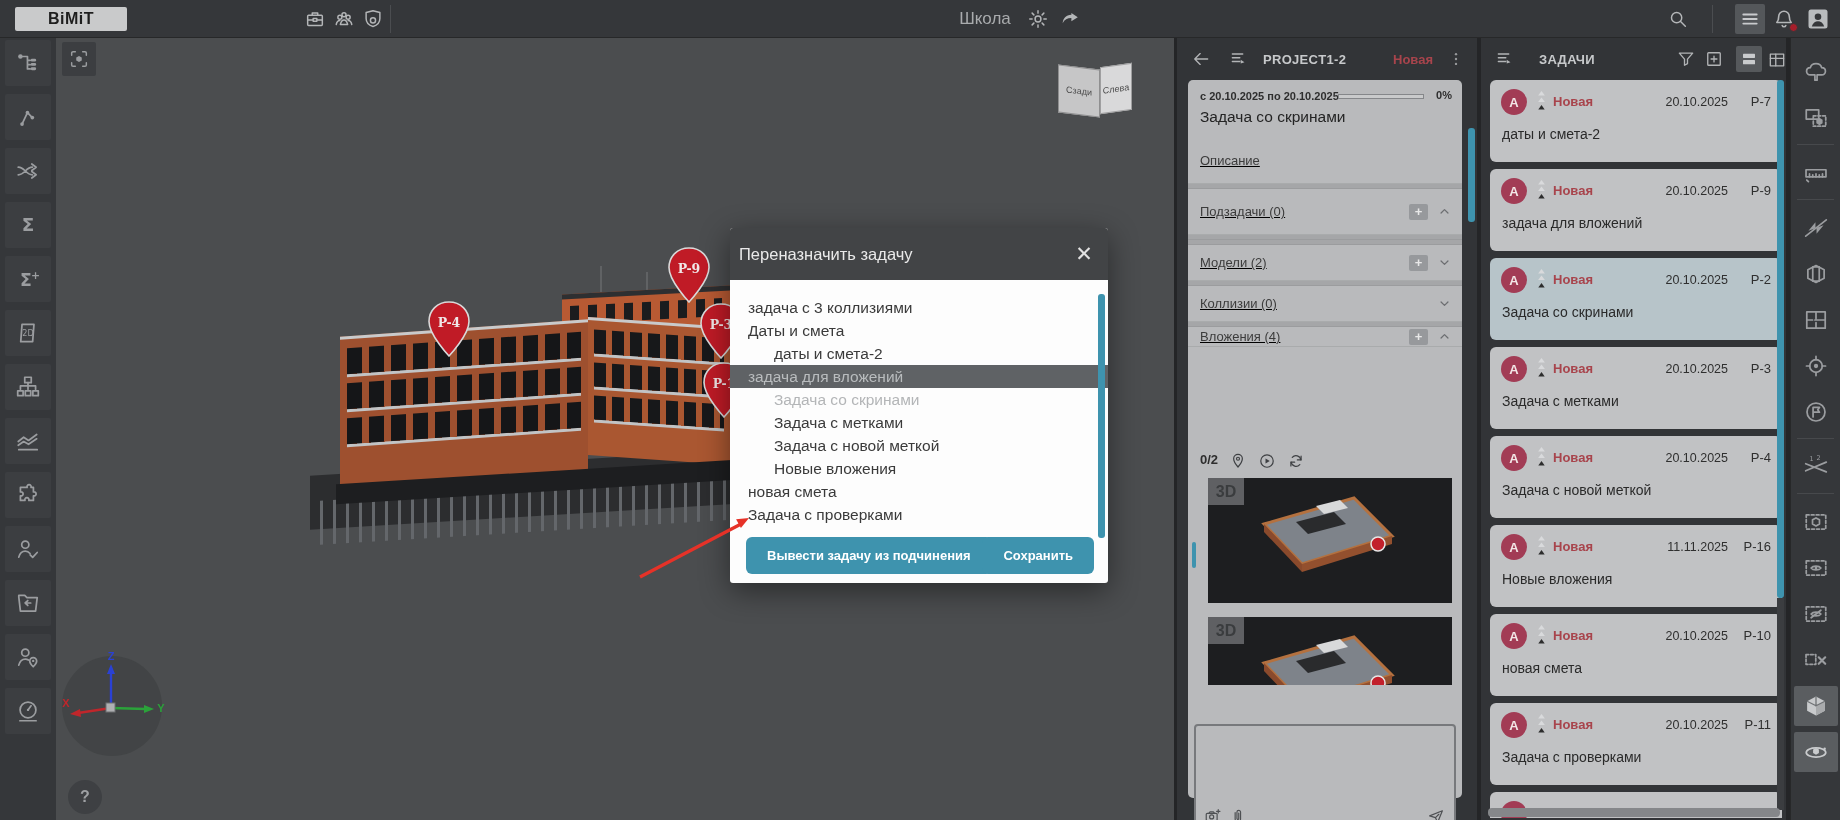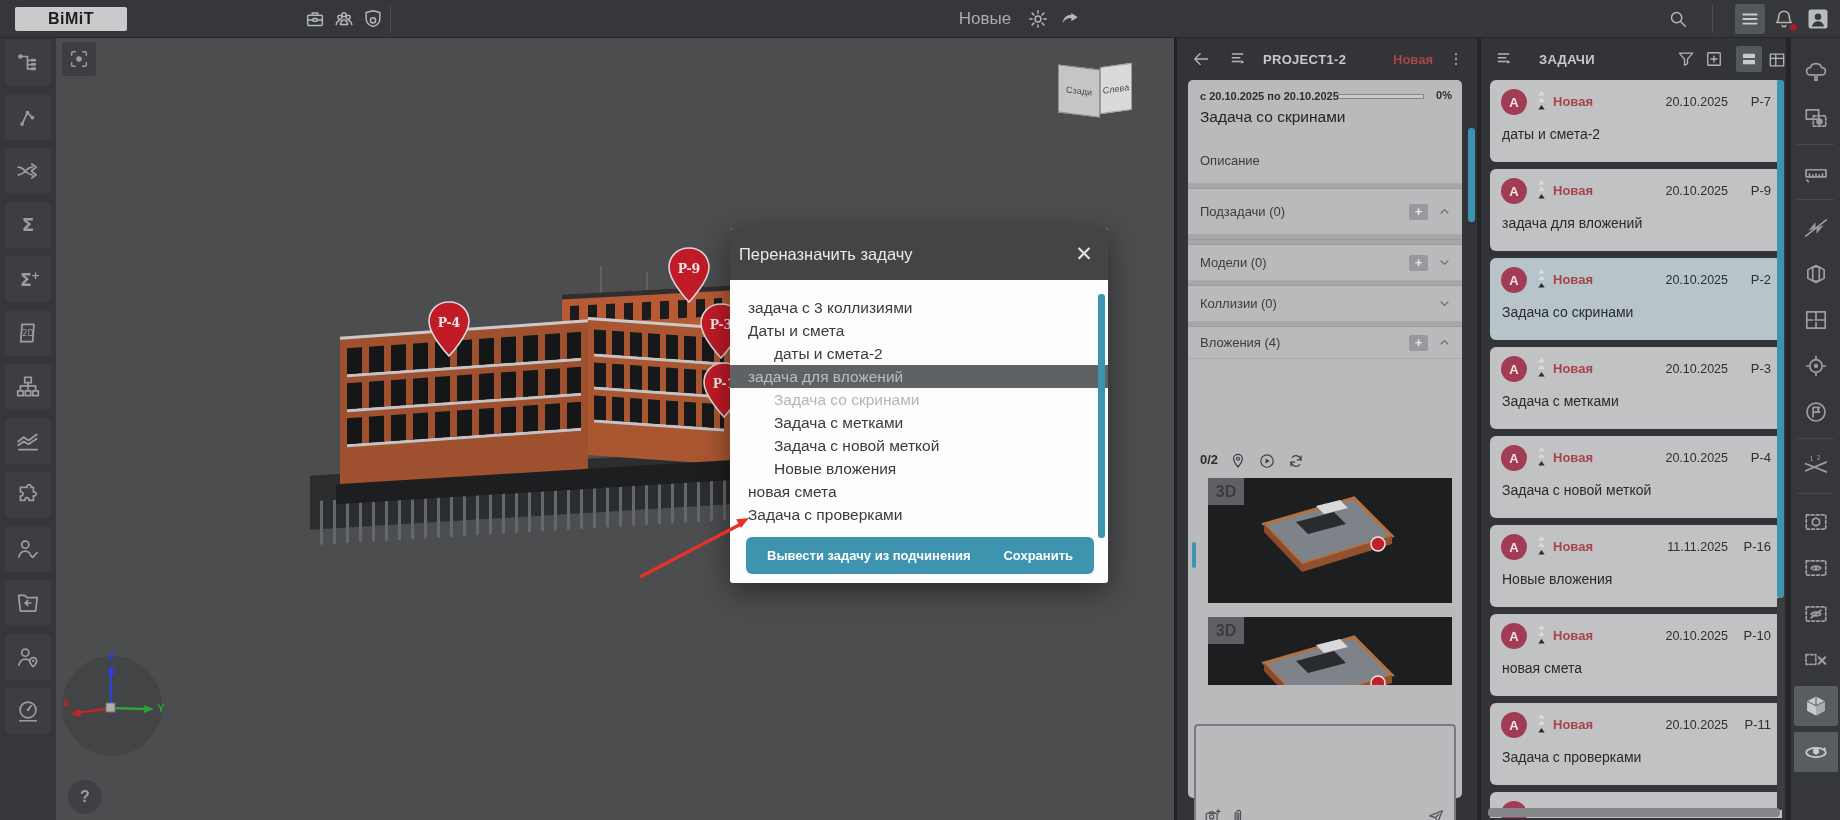--- a/index.html
+++ b/index.html
@@ -123,21 +123,21 @@
   .p-dots svg{width:18px;height:18px;}
 
   #detail-card{position:absolute;left:11px;top:42px;width:274px;height:718px;background:#b9bABC;
                background:#b9babc;border-radius:5px;}
   .d-dates{position:absolute;left:12px;top:10px;font-size:11px;font-weight:bold;color:#2e2e2e;}
   .d-track{position:absolute;right:38px;top:14px;width:86px;height:5px;background:#c9cacb;
            border:1px solid #85878a;}
   .d-pct{position:absolute;right:10px;top:9px;font-size:11px;font-weight:bold;color:#2e2e2e;}
   .d-title{position:absolute;left:12px;top:28px;font-size:15.5px;color:#242424;}
   #sections{position:absolute;left:0;top:58px;right:0;}
-  .sec-row{position:relative;border-bottom:1px solid #a9abac;display:flex;align-items:center;}
+  .sec-row{position:relative;border-bottom:1px solid #a9abac;display:flex;align-items:center;text-decoration:underline;}
   .sec-label{margin-left:12px;font-size:13px;color:#3c3c3c;}
   .sec-ctrl{position:absolute;right:10px;display:flex;align-items:center;gap:9px;}
   .plus-mini{width:19px;height:16px;background:#97999c;border-radius:2px;color:#e8e8e8;
              font-size:13px;line-height:15px;text-align:center;font-weight:bold;}
   .sec-chev{width:15px;height:15px;color:#6c6e71;}
   .sec-chev svg{width:15px;height:15px;}
   .sec-pencil{width:16px;height:16px;color:#7b7d80;}
   .sec-pencil svg{width:16px;height:16px;}
   .sec-gap{height:5px;background:#a5a6a8;border-bottom:1px solid #9b9c9e;}
   #att-bar{position:absolute;left:12px;top:372px;height:22px;display:flex;align-items:flex-start;gap:11px;
@@ -214,21 +214,21 @@
           <path d="M3.5 18c.6-2.8 2.3-4.3 4-4.3M20.5 18c-.6-2.8-2.3-4.3-4-4.3M8 18c.7-3.2 2.3-5 4-5s3.3 1.8 4 5z"></path>
         </svg>
       </span>
     <span class="tb-ic" style="left:362px">
         <svg viewBox="0 0 24 24" fill="none" stroke="currentColor" stroke-width="1.6" stroke-linecap="round" stroke-linejoin="round">
           <path d="M12 3l7.5 2v6.5c0 4.6-3.7 7.6-7.5 8.7-3.8-1.1-7.5-4.1-7.5-8.7V5z"></path>
           <circle cx="12" cy="13.5" r="2.8"></circle>
         </svg>
       </span>
     <div class="vsep" style="left:390px"></div>
-    <div class="school">Новые</div>
+    <div class="school">Школа</div>
     <span class="tb-ic" style="left:1027px">
         <svg viewBox="0 0 24 24" fill="none" stroke="currentColor" stroke-width="1.6" stroke-linecap="round" stroke-linejoin="round">
           <circle cx="12" cy="12" r="3.2"></circle>
           <path d="M12 3v2.6M12 18.4V21M3 12h2.6M18.4 12H21M5.6 5.6l1.9 1.9M16.5 16.5l1.9 1.9M18.4 5.6l-1.9 1.9M7.5 16.5l-1.9 1.9"></path>
         </svg>
       </span>
     <span class="tb-ic" style="left:1059px">
         <svg viewBox="0 0 24 24" fill="currentColor">
           <path d="M13.5 5.5l7 4.5-7 4.5V11c-4.5 0-7.5 1.8-9.5 5.5.5-5.5 3.5-8.8 9.5-9.2z"></path>
         </svg>
@@ -535,21 +535,21 @@
               <span class="sec-chev">
                 <svg viewBox="0 0 24 24" fill="none" stroke="currentColor" stroke-width="1.6" stroke-linecap="round" stroke-linejoin="round">
                   <path d="M6.5 14.5L12 9l5.5 5.5" stroke-width="2"></path>
                 </svg>
               </span>
             </span>
           </div>
           <div class="sec-gap"></div>
           <div class="sec-gap"></div>
           <div class="sec-row" style="height: 36px;">
-            <span class="sec-label">Модели (0)</span>
+            <span class="sec-label">Модели (2)</span>
             <span class="sec-ctrl">
               <span class="plus-mini">+</span>
               <span class="sec-chev">
                 <svg viewBox="0 0 24 24" fill="none" stroke="currentColor" stroke-width="1.6" stroke-linecap="round" stroke-linejoin="round">
                   <path d="M6.5 9.5l5.5 5.5 5.5-5.5" stroke-width="2"></path>
                 </svg>
               </span>
             </span>
           </div>
           <div class="sec-gap"></div>
@@ -557,21 +557,21 @@
             <span class="sec-label">Коллизии (0)</span>
             <span class="sec-ctrl">
               <span class="sec-chev">
                 <svg viewBox="0 0 24 24" fill="none" stroke="currentColor" stroke-width="1.6" stroke-linecap="round" stroke-linejoin="round">
                   <path d="M6.5 9.5l5.5 5.5 5.5-5.5" stroke-width="2"></path>
                 </svg>
               </span>
             </span>
           </div>
           <div class="sec-gap"></div>
-          <div class="sec-row" style="height: 32px;">
+          <div class="sec-row" style="height: 20px;">
             <span class="sec-label">Вложения (4)</span>
             <span class="sec-ctrl">
               <span class="plus-mini">+</span>
               <span class="sec-chev">
                 <svg viewBox="0 0 24 24" fill="none" stroke="currentColor" stroke-width="1.6" stroke-linecap="round" stroke-linejoin="round">
                   <path d="M6.5 14.5L12 9l5.5 5.5" stroke-width="2"></path>
                 </svg>
               </span>
             </span>
           </div>

